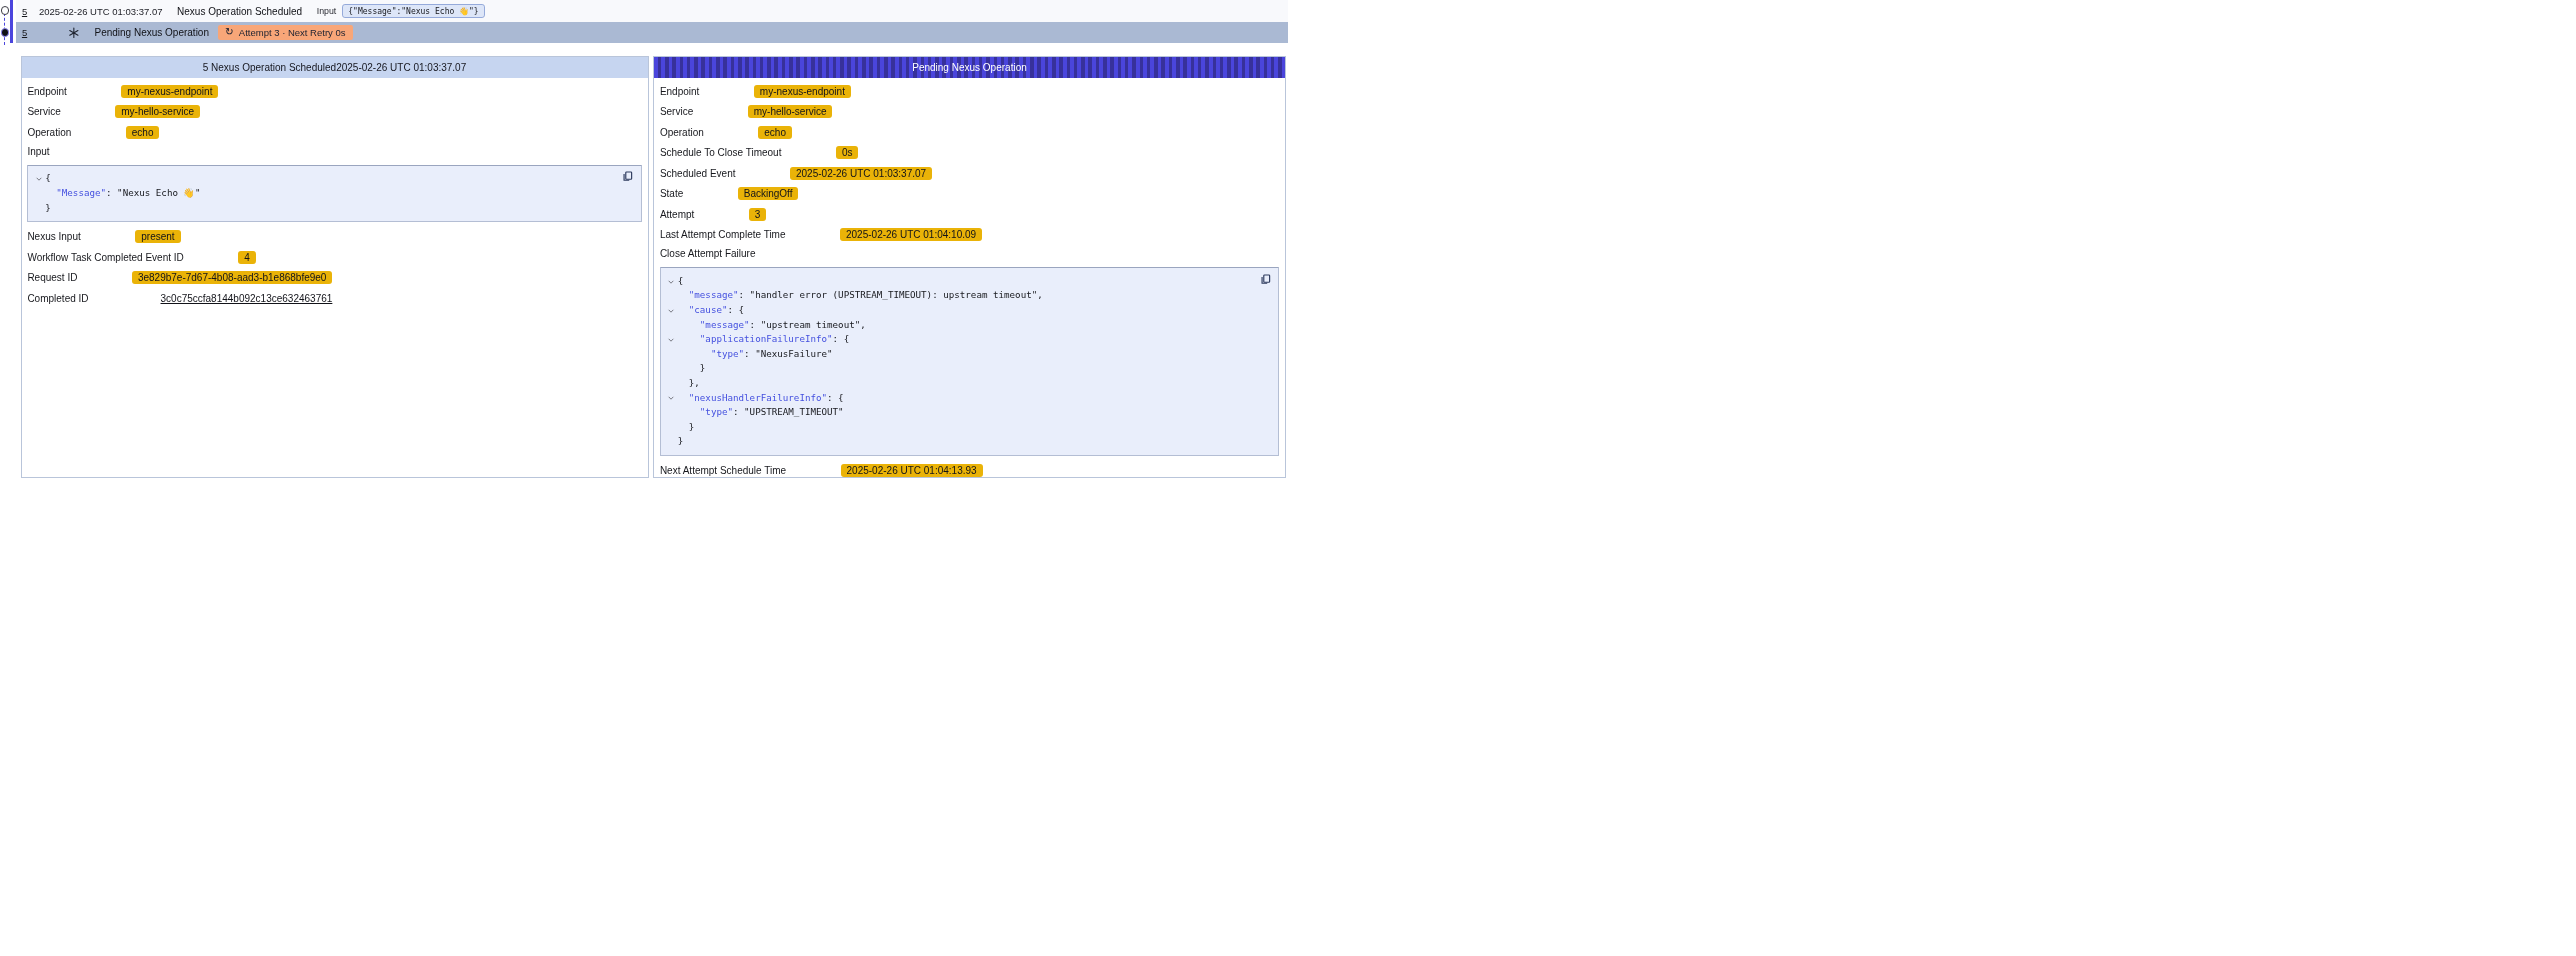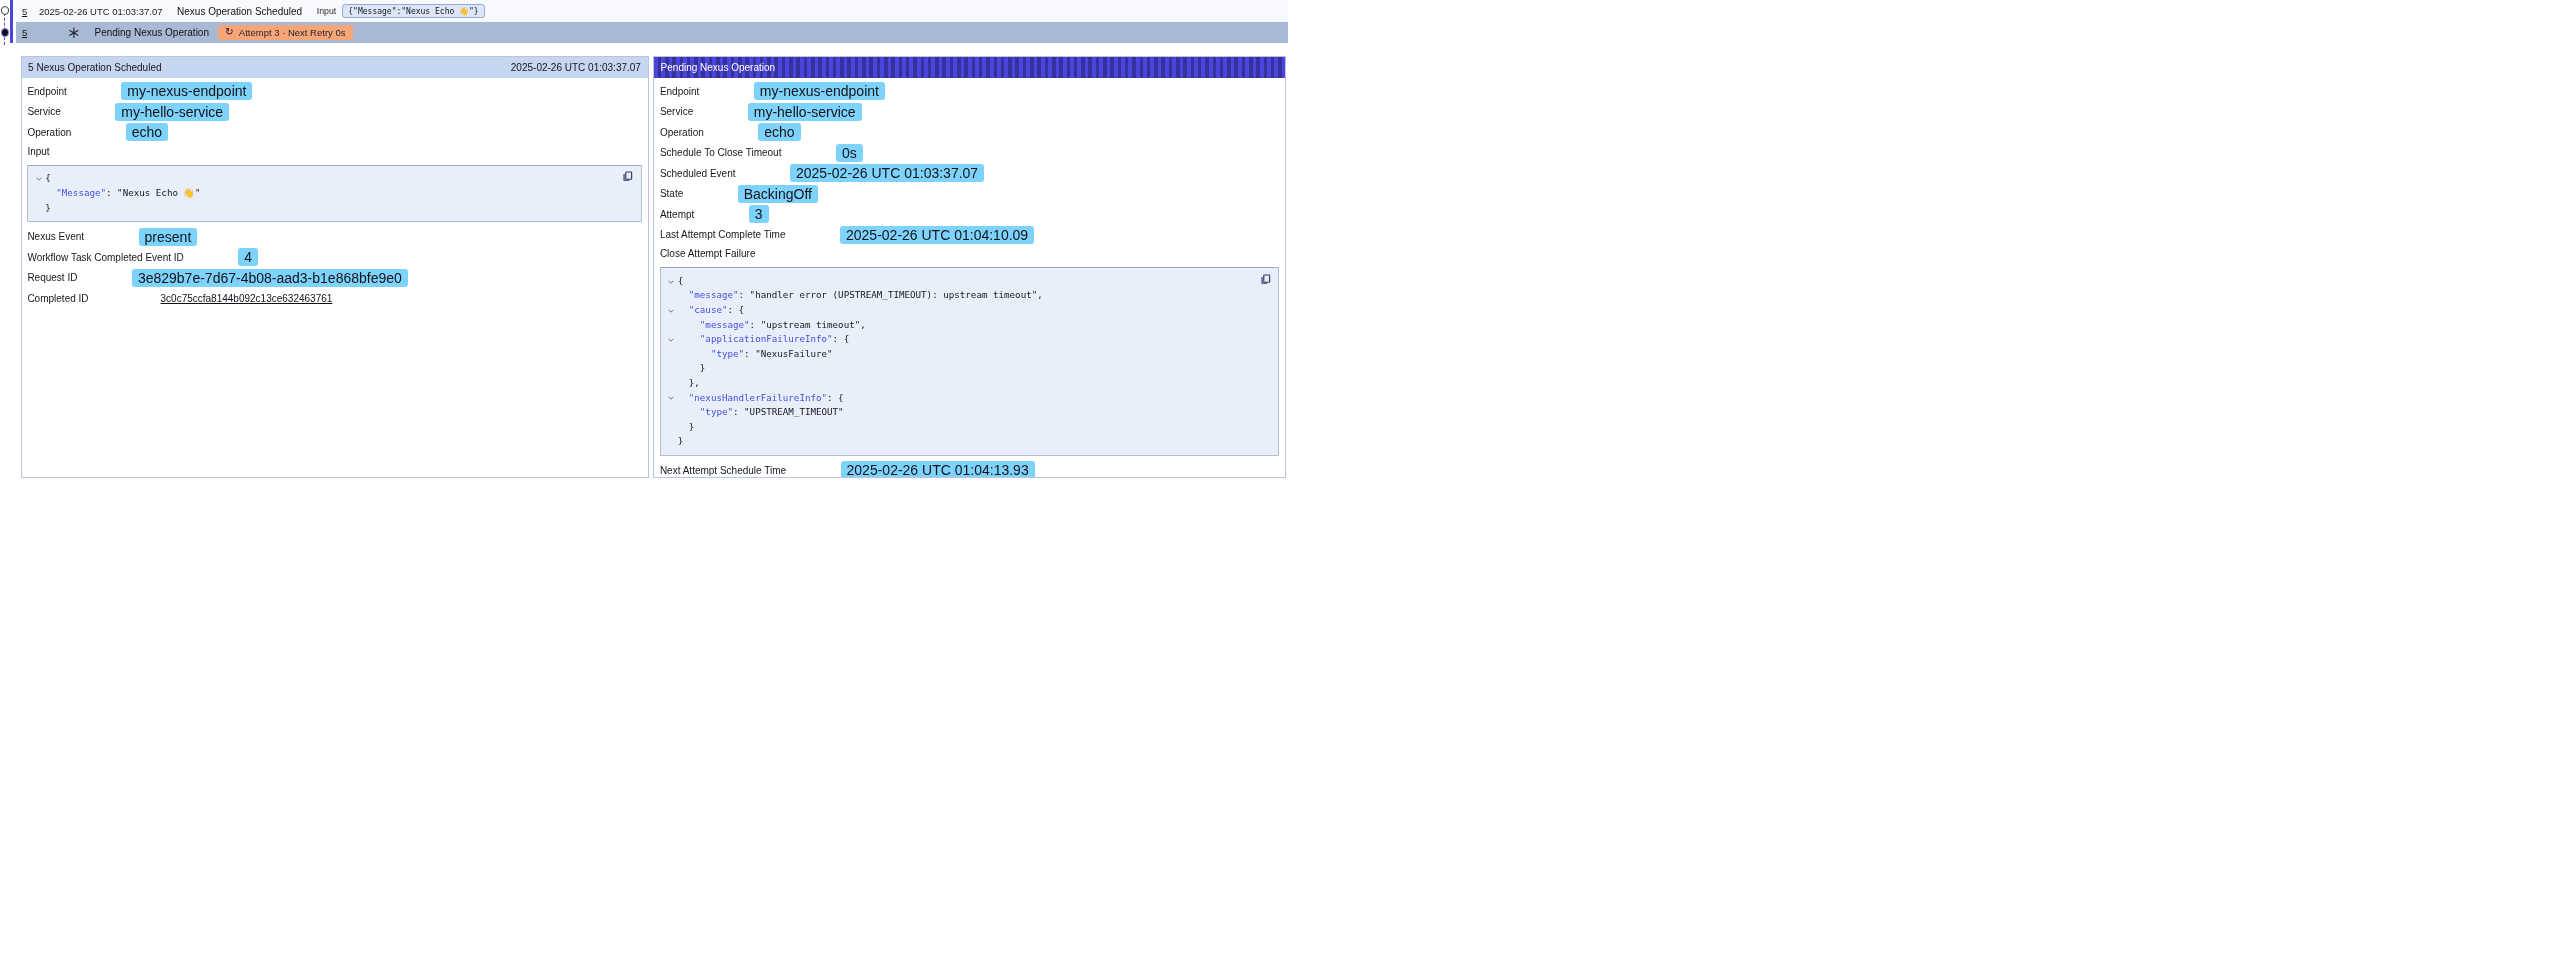--- a/index.html
+++ b/index.html
@@ -27,30 +27,30 @@
     background:#dde6f8; border:0.7px solid #95aada; border-radius:2.9px; padding:1.5px 5.1px; color:#17181d; }
   .ev-star { margin-left:41px; display:inline-flex; }
   .retry-badge { margin-left:8.8px; display:inline-flex; align-items:center; gap:5.1px;
     background:#f8a678; border-radius:2.2px; padding:2.2px 7.3px; font-size:9.5px; font-weight:500; color:#1c2130; }
   .retry-glyph { font-size:10.3px; line-height:1; color:#1c2130; }
 
   
   .panel { position:absolute; top:56px; bottom:0; background:#ffffff; border:0.7px solid #b9c5da; overflow:hidden; }
   .panel-left { left:20.5px; width:628px; }
   .panel-right { left:653px; width:633px; }
-  .panel-head { height:20.5px; display:flex; align-items:center; justify-content:space-between;
+  .panel-head { height:20.5px; display:flex; align-items:center; justify-content:center;
     padding:0 6.6px; font-size:10px; }
   .panel-head-left { background:#c6d5f0; color:#16171f; }
   .panel-head-right { color:#ffffff; font-weight:500;
     background:repeating-linear-gradient(90deg, #4a45dc 0 3.7px, #37319b 3.7px 7.3px); }
   .panel-body { padding:6.6px 5.9px 0 5.9px; }
 
   .field { display:flex; align-items:center; height:14.6px; margin-bottom:5.9px; font-size:10px;gap:48px; }
   .flabel { color:#17181d; }
-  .fval { margin-left:6.6px; background:#7dd3fc; border-radius:2.9px; padding:1.1px 5.9px; color:#121319; font-size:14px; }
+  .fval { margin-left:6.6px; background:#eab308; border-radius:2.9px; padding:1.1px 5.9px; color:#121319; font-size:10px; }
   .flink { margin-left:24px; color:#121319; text-decoration:underline; font-size:10px; cursor:pointer; }
   .sect-label { font-size:10px; color:#17181d; height:14.6px; margin-bottom:4.4px; }
 
   
   .codeblock { position:relative; background:#e9eefb; border:0.7px solid #b4bed4; border-top:1.5px solid #9aa5bf;
     border-radius:0.7px; padding:5.9px 7.3px 5.9px 4.4px; margin-bottom:7.3px; }
   .copybtn { position:absolute; top:5.9px; right:7.3px; background:none; border:none; cursor:pointer; padding:0; line-height:0; }
   .cl { display:flex; }
   .gut { width:12.4px; flex:0 0 12.4px; display:inline-flex; justify-content:center; padding-top:3.7px; line-height:0; }
   .ct { white-space:pre; font-family:"DejaVu Sans Mono", monospace; font-size:9.2px; line-height:14.6px; color:#17181d; }
@@ -130,21 +130,21 @@
               <span class="ct"><span class="t">  </span><span class="k">"Message"</span><span class="t">: "Nexus Echo 👋"</span></span>
             </div>
             <div class="cl">
               <span class="gut"></span>
               <span class="ct"><span class="t">}</span></span>
             </div>
           </div>
       </div>
 
       <div class="field">
-        <span class="flabel">Nexus Event</span>
+        <span class="flabel">Nexus Input</span>
         <span class="fval">present</span>
       </div>
       <div class="field">
         <span class="flabel">Workflow Task Completed Event ID</span>
         <span class="fval">4</span>
       </div>
       <div class="field">
         <span class="flabel">Request ID</span>
         <span class="fval">3e829b7e-7d67-4b08-aad3-b1e868bfe9e0</span>
       </div>

